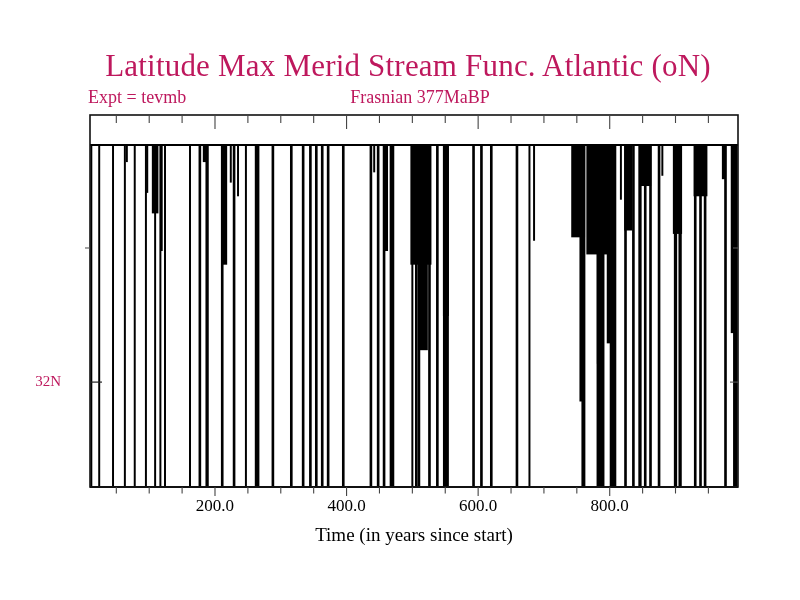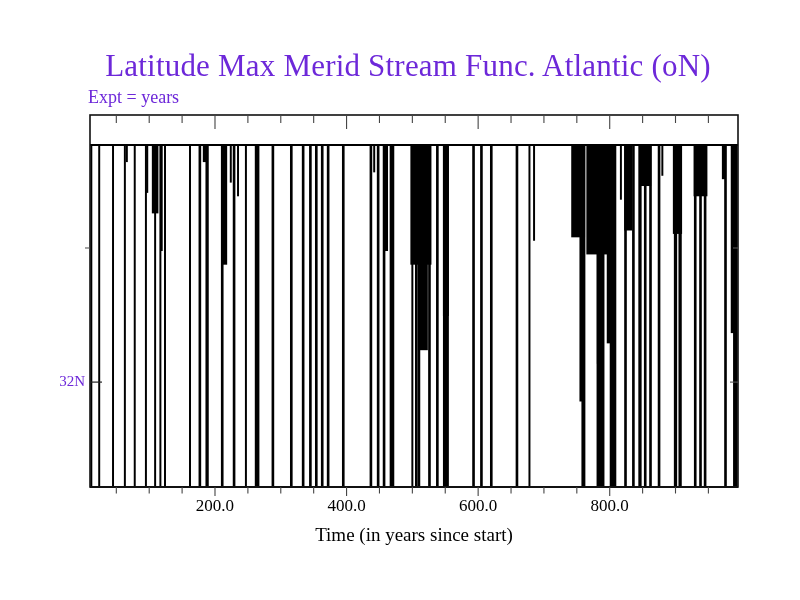--- a/index.html
+++ b/index.html
@@ -1,39 +1,40 @@
 <!DOCTYPE html>
 <html><head>
 <meta charset="utf-8">
 <style>
   html,body{margin:0;padding:0;background:#ffffff;}
   .canvas{
     position:relative;width:800px;height:600px;background:#ffffff;
-    font-family:"Liberation Serif","DejaVu Serif",serif;color:#6d28d9;
+    font-family:"Liberation Serif","DejaVu Serif",serif;color:#be185d;
     overflow:hidden;
   }
   .abs{position:absolute;white-space:nowrap;}
   .title{font-size:31px;letter-spacing:.2px;}
   .sub{font-size:18px;}
   .ylab{font-size:15px;}
   .center{transform:translateX(-50%);}
   svg{position:absolute;left:0;top:0;}
 </style>
 </head>
 <body>
 
 <div class="canvas">
 
   <div class="abs title center" style="left:408px;top:48px;">Latitude Max Merid Stream Func. Atlantic (oN)</div>
 
-  <div class="abs sub" style="left:88px;top:87px;">Expt = years</div>
+  <div class="abs sub" style="left:88px;top:87px;">Expt = tevmb</div>
+
+  <div class="abs sub center" style="left:420px;top:87px;">Frasnian 377MaBP</div>
 
 
-
-  <div class="abs ylab" style="right:715px;top:373px;">32N</div>
+  <div class="abs ylab" style="right:739px;top:373px;">32N</div>
 
   <svg id="plot" width="800" height="600" viewBox="0 0 800 600">
       <rect x="90.32893401015228" y="144.9832" width="1.9736040609137055" height="342.0168" fill="#000"></rect>
       <rect x="98.2233502538071" y="144.9832" width="1.9736040609137055" height="342.0168" fill="#000"></rect>
       <rect x="112.03857868020305" y="144.9832" width="1.9736040609137055" height="342.0168" fill="#000"></rect>
       <rect x="123.88020304568528" y="144.9832" width="1.9736040609137055" height="342.0168" fill="#000"></rect>
       <rect x="133.7482233502538" y="144.9832" width="1.9736040609137055" height="342.0168" fill="#000"></rect>
       <rect x="144.93197969543147" y="144.9832" width="1.9736040609137055" height="342.0168" fill="#000"></rect>
       <rect x="154.14213197969542" y="144.9832" width="1.9736040609137055" height="342.0168" fill="#000"></rect>
       <rect x="159.40507614213197" y="144.9832" width="1.9736040609137055" height="342.0168" fill="#000"></rect>

